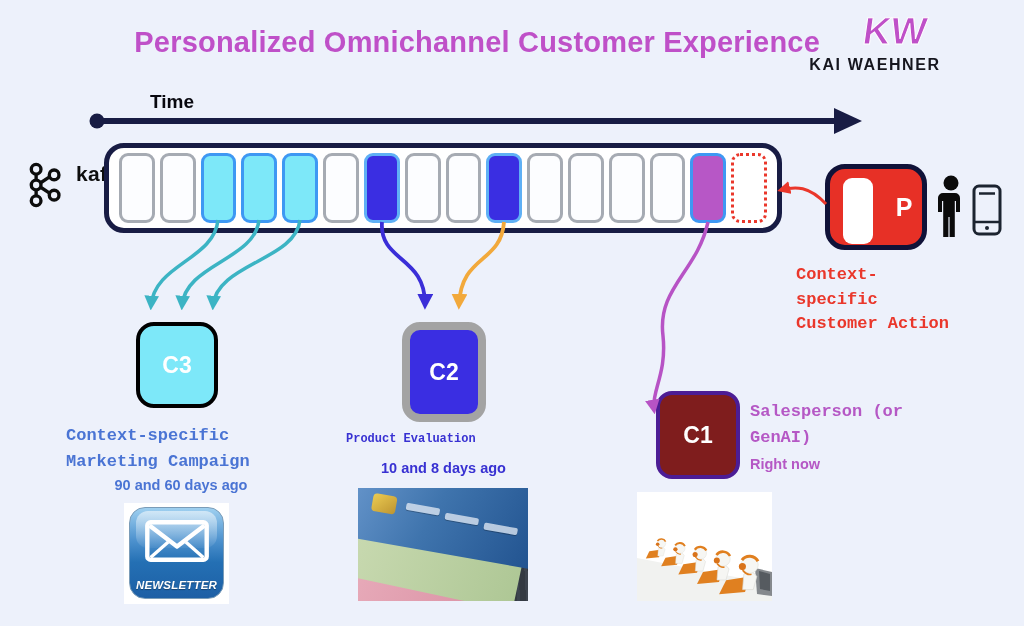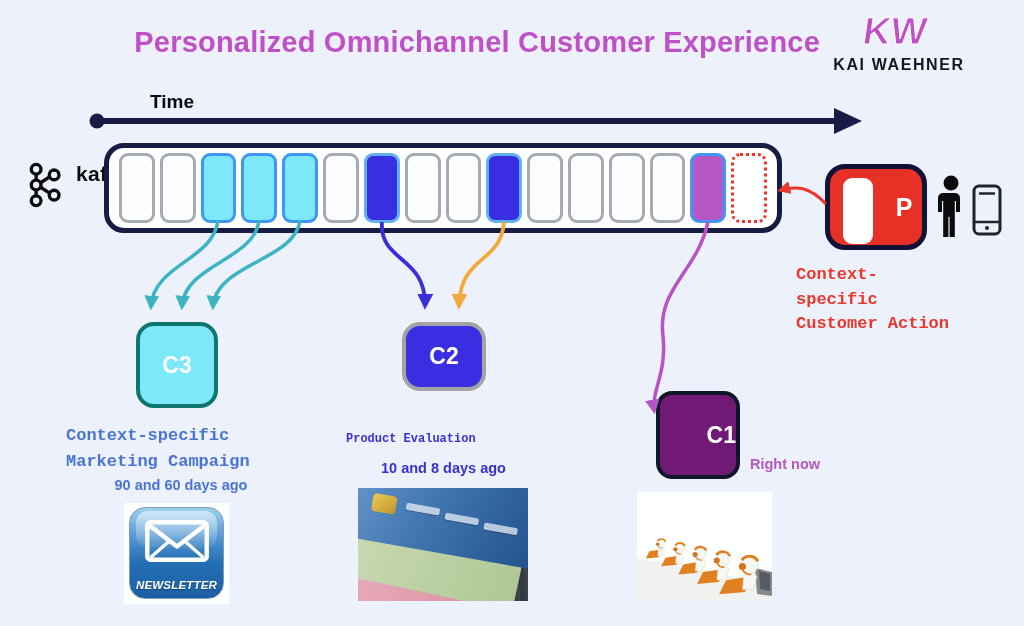--- a/index.html
+++ b/index.html
@@ -4,42 +4,42 @@
 <style>
   html,body{margin:0;padding:0;}
   body{font-family:"Liberation Sans",sans-serif;}
   #stage{position:relative;width:1024px;height:626px;background:var(--bg,#edf1fb);overflow:hidden;}
 
   .abs{position:absolute;}
 
   
   #title{left:60px;top:26px;width:760px;text-align:right;font-size:29px;font-weight:700;color:var(--accent_magenta,#bf50c8);letter-spacing:.2px;}
   #kw-logo{left:855px;top:10px;width:80px;text-align:center;font-size:38px;font-weight:700;color:var(--accent_magenta,#c050cc);transform:skewX(-8deg);-webkit-text-stroke:1px #fff;}
-  #brand-name{left:804px;top:56px;width:190px;text-align:center;font-size:16px;font-weight:700;color:#16161e;letter-spacing:1.6px;}
+  #brand-name{left:780px;top:56px;width:190px;text-align:center;font-size:16px;font-weight:700;color:#16161e;letter-spacing:1.6px;}
 
   
   #time-label{left:150px;top:91px;font-size:19px;font-weight:700;color:#08080f;}
 
   
   #kafka-logo{left:26px;top:162px;display:flex;align-items:flex-start;gap:14px;}
   #kafka-text{font-size:21px;font-weight:600;color:#0d0d0d;letter-spacing:.3px;}
 
   
   #topic-bar{left:104px;top:143px;width:678px;height:90px;background:#fff;border:5px solid var(--navy,#181c44);border-radius:20px;box-sizing:border-box;display:flex;align-items:center;gap:5px;padding:0 10px;}
   .cell{flex:1;height:70px;border-radius:9px;box-sizing:border-box;border:3px solid var(--cell_border,#a6abb3);background:#fcfdff;}
   .cell--cyan{background:var(--cyan_fill,#7de8f9);border-color:var(--cyan_border,#3e98f3);}
   .cell--blue{background:var(--blue_fill,#3a2ee2);border-color:var(--blue_border,#5fb0f5);}
   .cell--magenta{background:var(--magenta_fill,#b757c6);border-color:var(--cyan_border,#3e98f3);}
   .cell--dashed{background:transparent;border:3px dotted var(--red,#ea372b);}
 
   
   .cbox{display:flex;align-items:center;justify-content:center;border-radius:18px;box-sizing:border-box;color:#fff;font-size:23px;font-weight:700;}
-  #c3-box{left:136px;top:322px;width:82px;height:86px;background:var(--cyan_fill,#7de8f9);border:4px solid #0f766e;}
-  #c2-box{left:402px;top:322px;width:84px;height:69px;background:var(--blue_fill,#3a2ee2);border:4px solid #a3a3a3;}
-  #c1-box{left:656px;top:391px;width:84px;height:88px;background:#701a75;border:4px solid #0f172a;border-radius:16px;justify-content:flex-end;}
+  #c3-box{left:136px;top:322px;width:82px;height:86px;background:var(--cyan_fill,#7de8f9);border:4px solid #000000;}
+  #c2-box{left:402px;top:322px;width:84px;height:100px;background:var(--blue_fill,#3a2ee2);border:8px solid #a3a3a3;}
+  #c1-box{left:656px;top:391px;width:84px;height:88px;background:#7f1d1d;border:4px solid #4c1d95;border-radius:16px;}
 
   #p-box{left:825px;top:164px;width:102px;height:86px;background:#e73026;border:5px solid #101238;border-radius:20px;box-sizing:border-box;}
   #p-inner{left:13px;top:9px;width:30px;height:66px;background:#fff;border-radius:9px;}
   #p-label{left:52px;top:0;width:44px;height:76px;display:flex;align-items:center;justify-content:center;color:#fff;font-size:25px;font-weight:700;}
 
   
   .caption{text-align:left;font-weight:600;line-height:1.55;font-family:Liberation Mono, monospace;}
   #c3-caption{left:66px;top:423px;width:230px;font-size:17px;color:var(--blue_text,#4a74d4);}
   #c3-note{left:66px;top:477px;width:230px;text-align:center;font-size:14.5px;font-weight:700;color:var(--blue_text,#4a74d4);}
   #c2-caption{left:346px;top:430px;width:195px;font-size:12px;color:var(--indigo_text,#3831d2);}
@@ -157,20 +157,21 @@
     <div>Marketing Campaign</div>
   </div>
   <div id="c3-note" class="abs">90 and 60 days ago</div>
 
   <div id="c2-caption" class="abs caption">
     <div>Product Evaluation</div>
   </div>
   <div id="c2-note" class="abs">10 and 8 days ago</div>
 
   <div id="c1-caption" class="abs caption">
+    <div>Salesperson (or GenAI)</div>
   </div>
   <div id="c1-note" class="abs">Right now</div>
 
   <div id="newsletter-card" class="abs">
     <div id="newsletter-btn" class="abs">
       <svg id="newsletter-env" class="abs" width="66" height="46" viewBox="0 0 60 40">
         <rect x="3" y="3" width="54" height="34" rx="3" fill="none" stroke="#fff" stroke-width="4"></rect>
         <path d="M5,6 L30,25 L55,6" fill="none" stroke="#fff" stroke-width="4" stroke-linejoin="round"></path>
         <path d="M6,35 L22,21 M54,35 L38,21" fill="none" stroke="#fff" stroke-width="3"></path>
       </svg>

